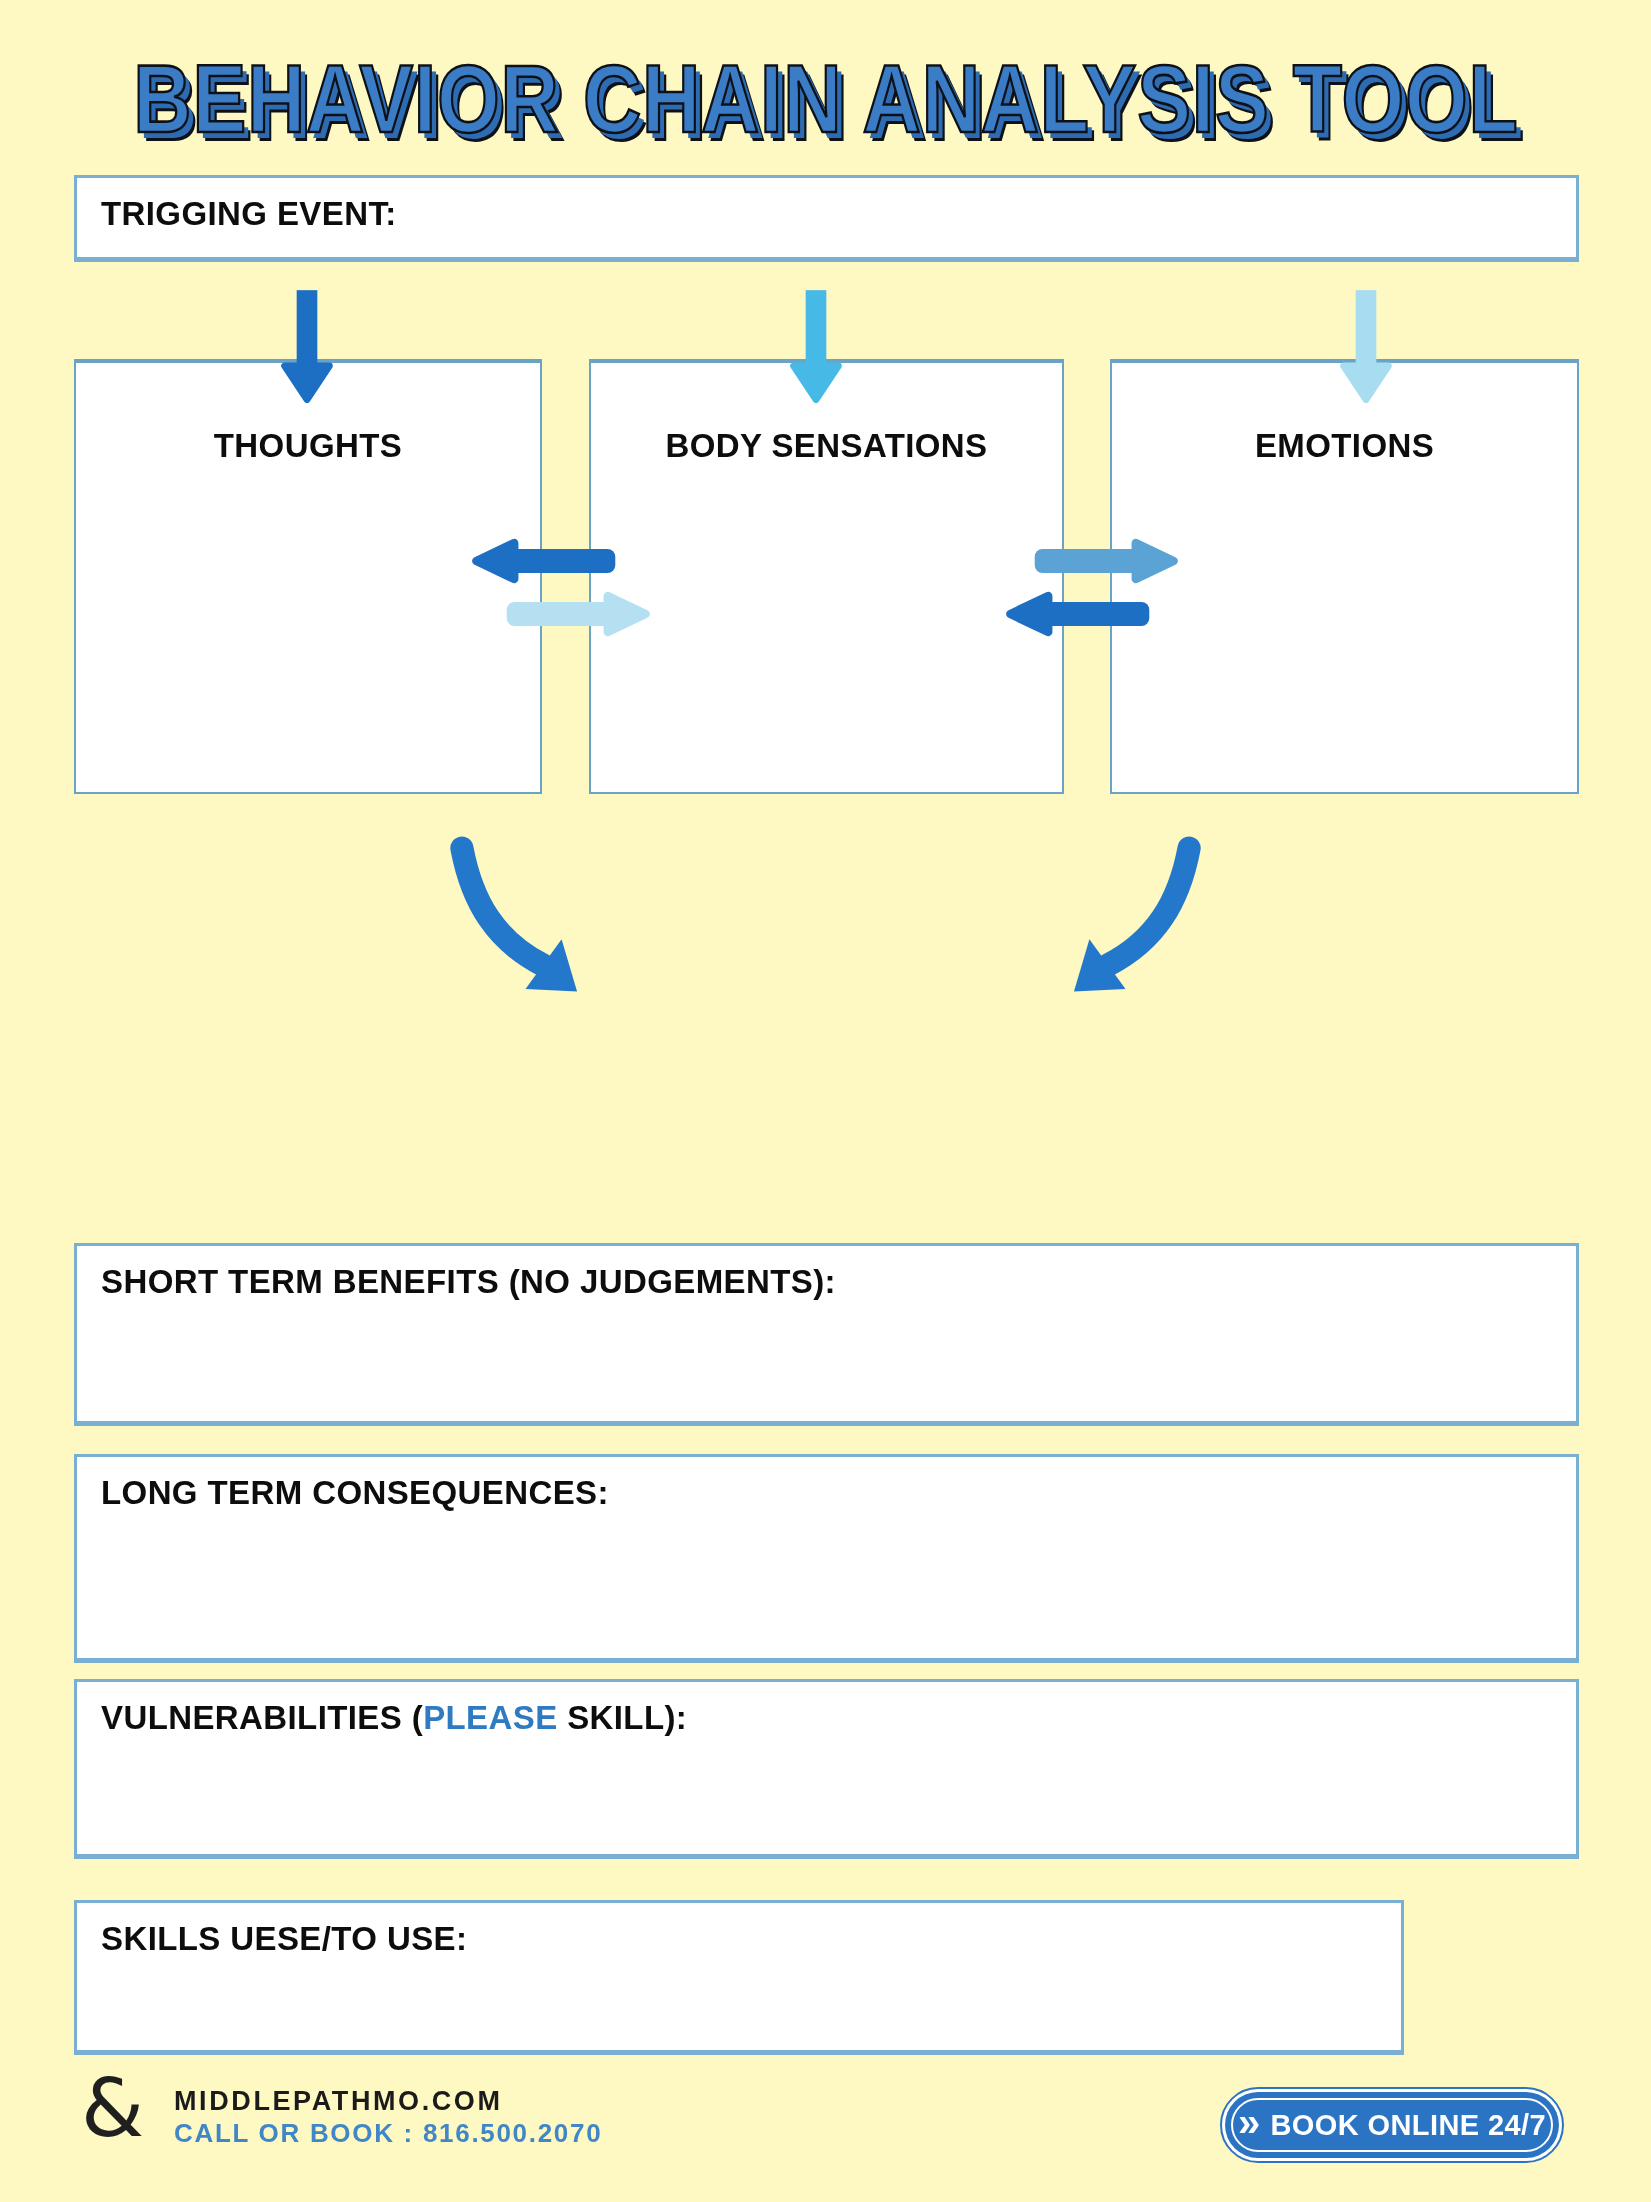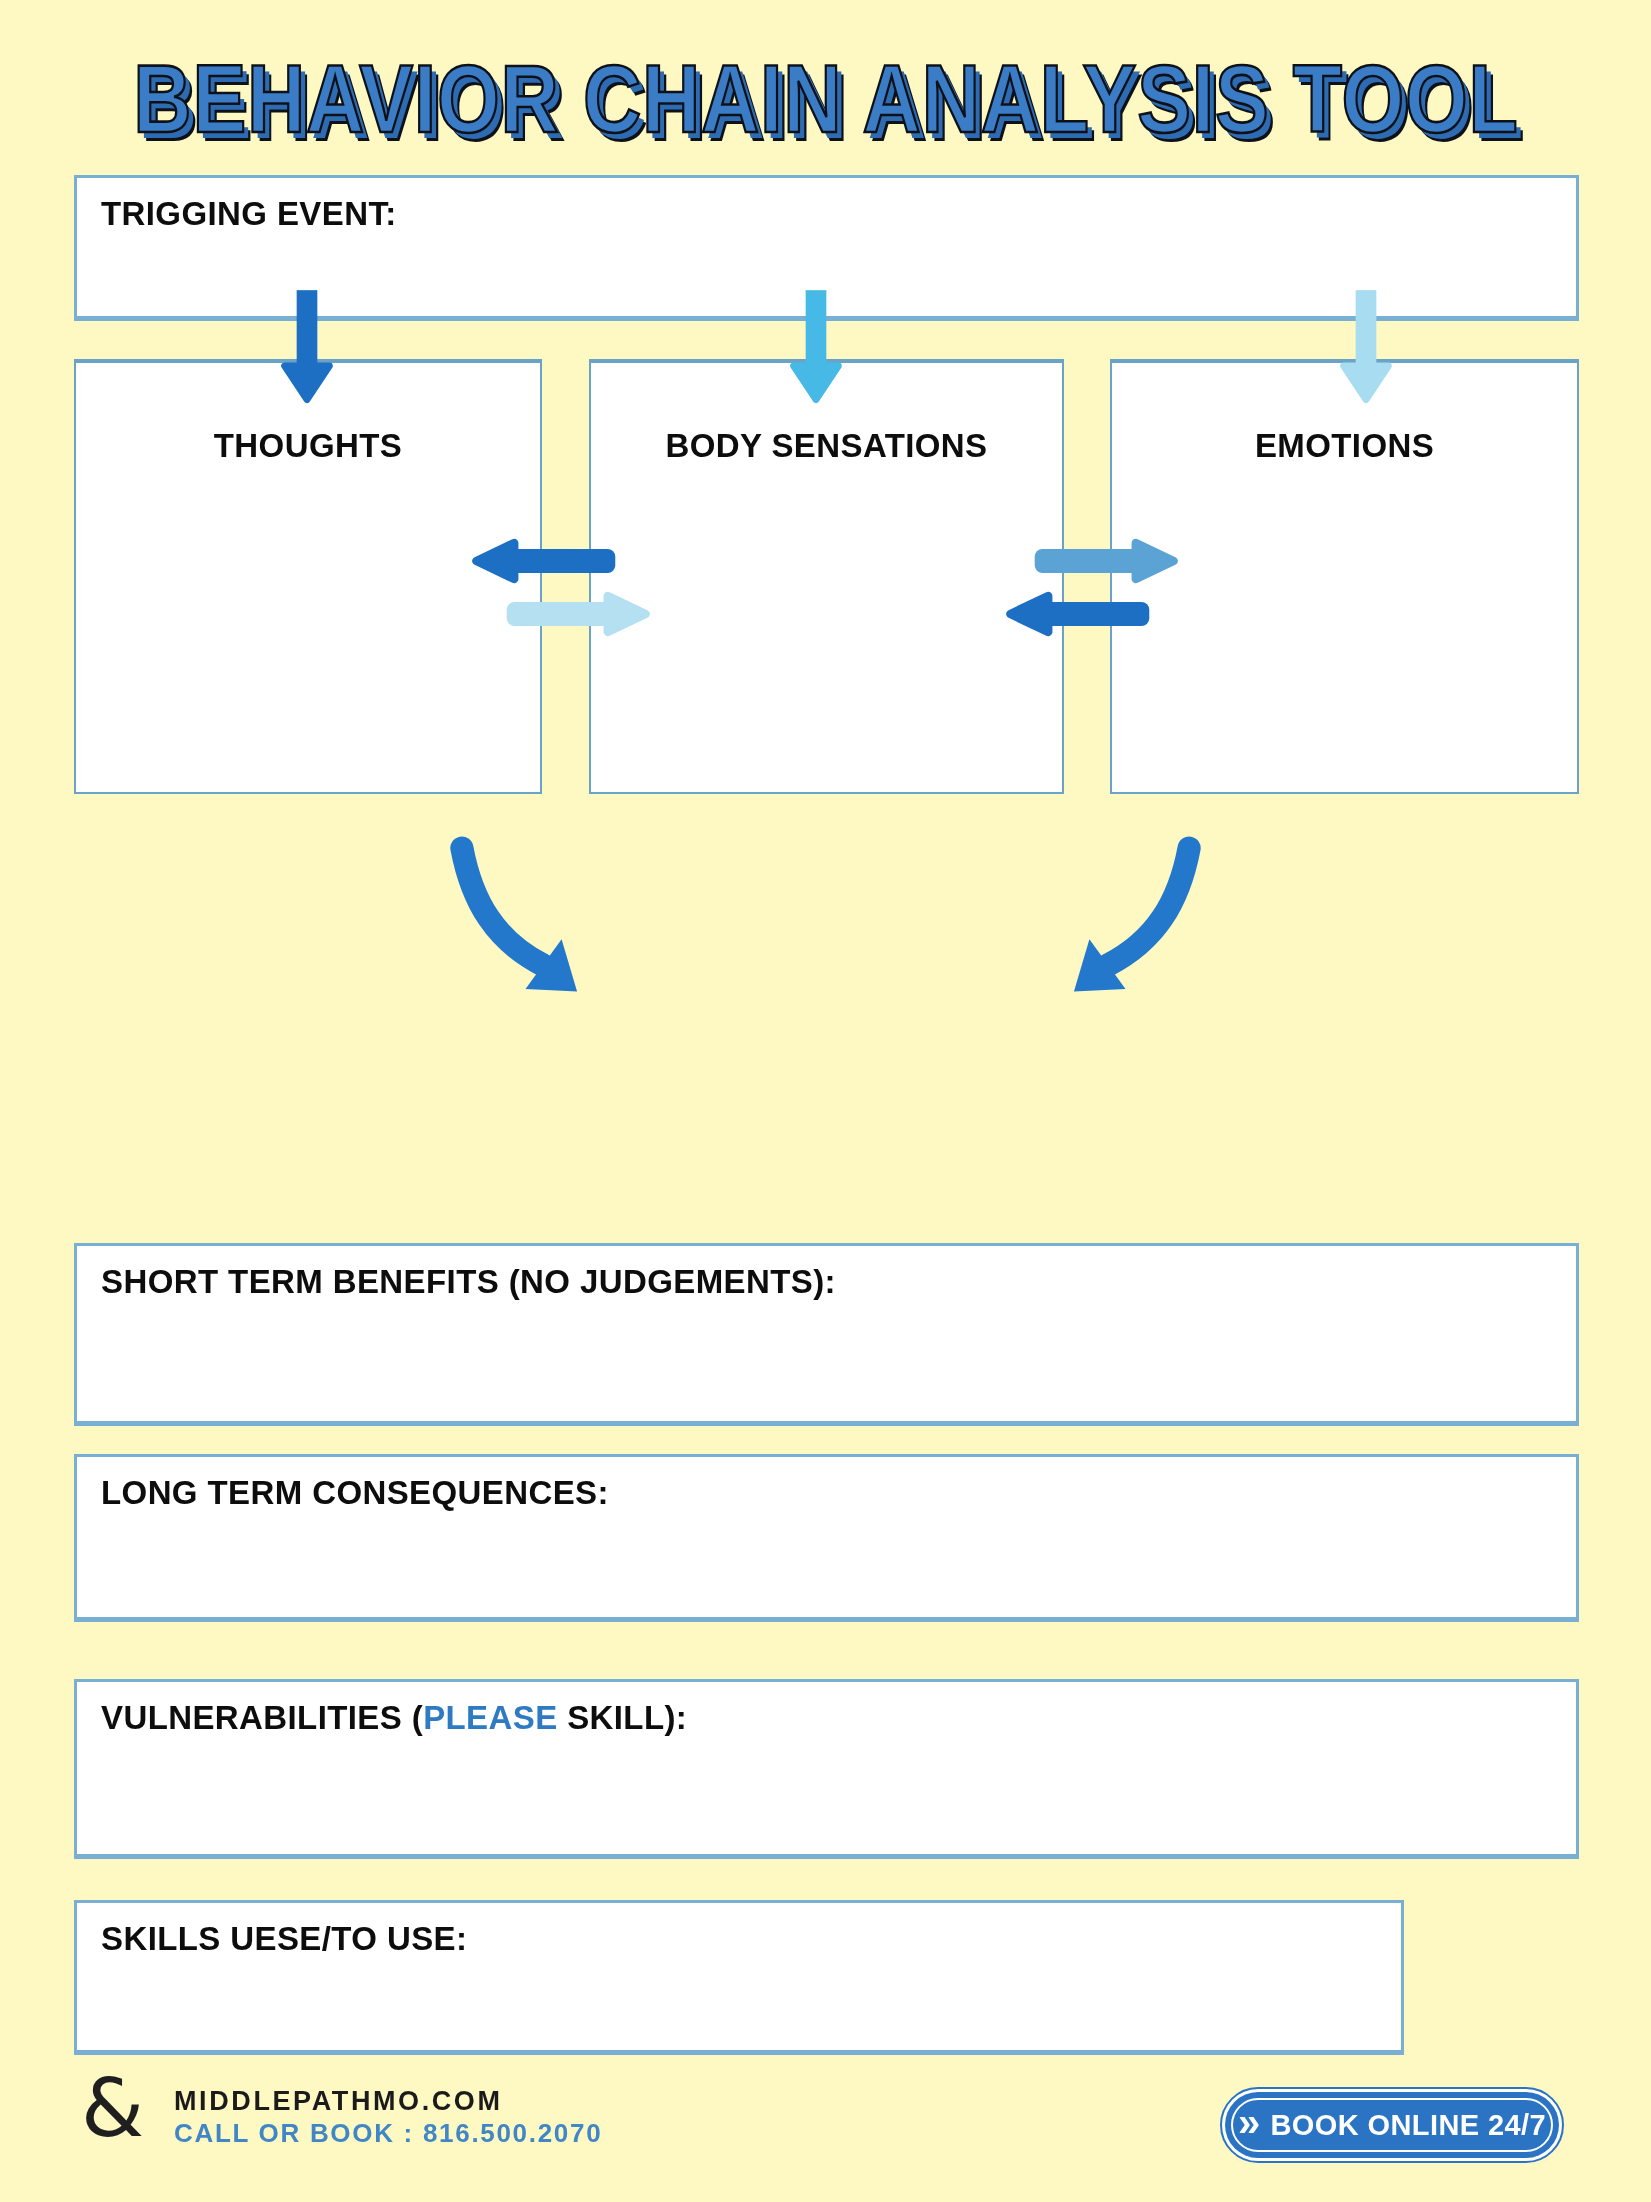--- a/index.html
+++ b/index.html
@@ -99,21 +99,21 @@
     white-space:nowrap;
   }
 </style>
 </head>
 <body>
 
 <div class="page">
 
   <h1 class="title">BEHAVIOR CHAIN ANALYSIS TOOL</h1>
 
-  <div class="field-box" style="left:74px; top:175px; width:1505px; height:146px;">
+  <div class="field-box" style="left:74px; top:175px; width:1505px; height:87px;">
     <div class="field-label">TRIGGING EVENT:</div>
   </div>
 
   <div class="factor-box" style="left:589px; top:359px; width:475px; height:435px;">
     <span class="factor-label">BODY SENSATIONS</span>
   </div>
   <div class="factor-box" style="left:74px; top:359px; width:468px; height:435px;">
     <span class="factor-label">THOUGHTS</span>
   </div>
   <div class="factor-box" style="left:1110px; top:359px; width:469px; height:435px;">
@@ -172,21 +172,21 @@
   <svg class="curve-arrow flip" style="left:1043px; top:836px;" viewBox="0 0 192 192">
     <path d="M22,14 C34,78 62,122 116,150" fill="none" stroke-width="27" stroke-linecap="round" stroke="#2478cc"></path>
     <polygon points="96,178 138,120 156,181" fill="#2478cc"></polygon>
   </svg>
 
 
   <div class="field-box" style="left:74px; top:1243px; width:1505px; height:183px;">
     <div class="field-label">SHORT TERM BENEFITS (NO JUDGEMENTS):</div>
   </div>
 
-  <div class="field-box" style="left:74px; top:1454px; width:1505px; height:168px;">
+  <div class="field-box" style="left:74px; top:1454px; width:1505px; height:209px;">
     <div class="field-label">LONG TERM CONSEQUENCES:</div>
   </div>
 
   <div class="field-box" style="left:74px; top:1679px; width:1505px; height:180px;padding-left:32px;">
     <div class="field-label"><span>VULNERABILITIES (</span><span class="hl">PLEASE</span><span> SKILL):</span></div>
   </div>
 
   <div class="field-box" style="left:74px; top:1900px; width:1330px; height:155px;">
     <div class="field-label">SKILLS UESE/TO USE:</div>
   </div>

